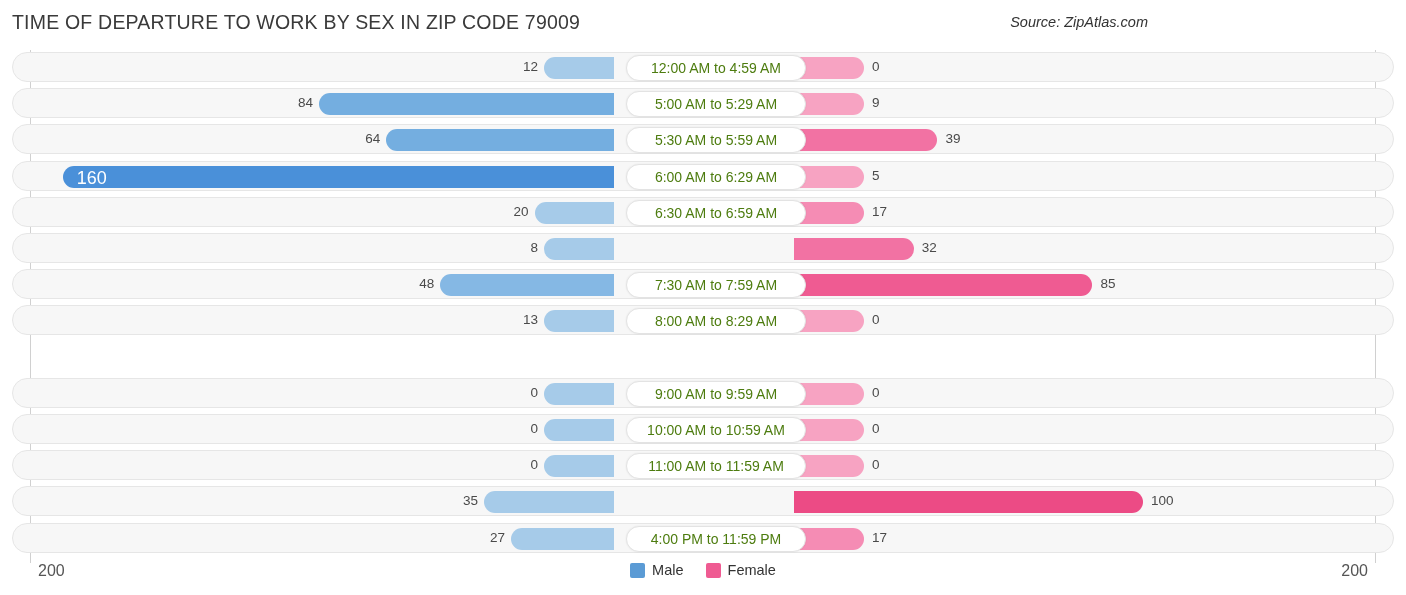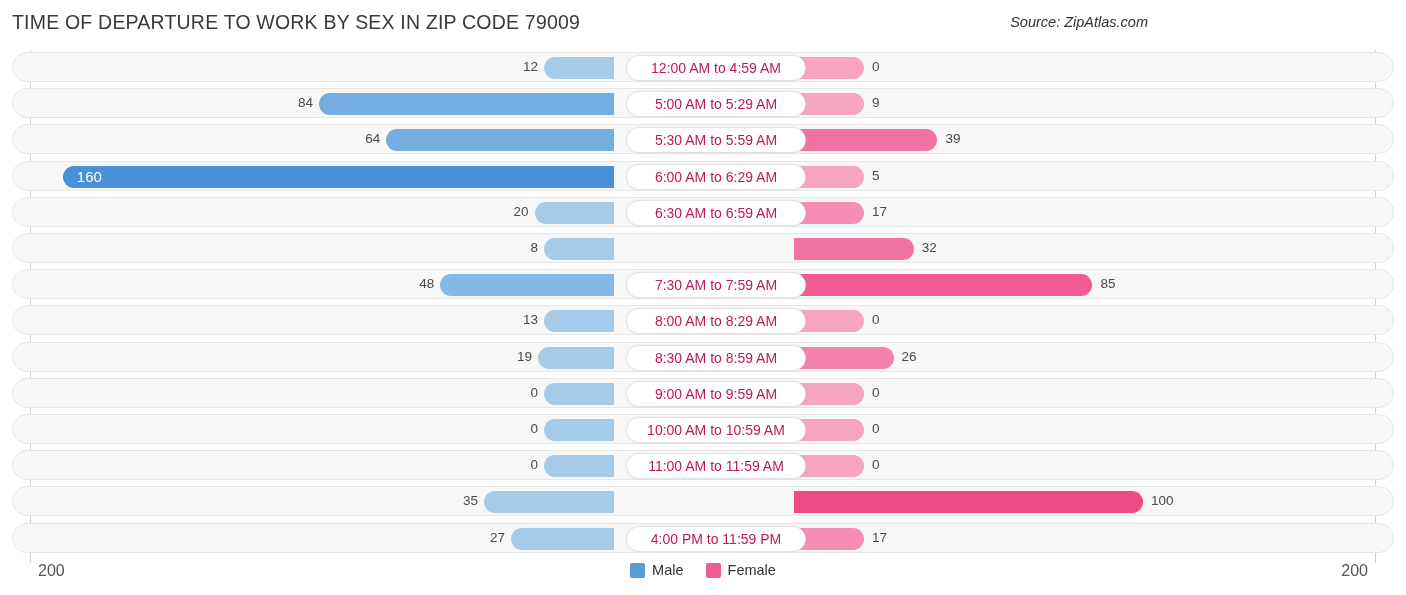--- a/index.html
+++ b/index.html
@@ -49,34 +49,34 @@
   .bar-male   { border-radius: 11px 0 0 11px; }
   .bar-female { border-radius: 0 11px 11px 0; }
 
   .val {
     position: absolute; top: 6px;
     font-size: 13.5px; color: #4a4a4a; white-space: nowrap;
   }
   .val-left  { text-align: right; }
   .val-right { text-align: left; }
   .val-inside {
-    color: #ffffff; font-size: 15px;
+    color: #ffffff; font-size: 18px;
   }
 
   .center-pill {
     position: absolute; top: 2px; height: 26px;
     left: 613px; width: 180px;
     background: #ffffff;
     border: 1px solid #e3e3e3;
     border-radius: 13px;
     display: flex; align-items: center; justify-content: center;
     box-shadow: 0 0 2px rgba(0,0,0,.07);
   }
   .center-pill span {
-    font-size: 14px; color: #be185d; white-space: nowrap;
+    font-size: 14px; color: #4d7c0f; white-space: nowrap;
   }
 
   
   .footer { position: absolute; left: 0; top: 552px; width: 1406px; height: 43px; }
   .tick {
     position: absolute; top: 10px;
     font-size: 16px; color: #555;
   }
   .tick-left  { left: 38px; }
   .tick-right { right: 38px; }
@@ -162,29 +162,20 @@
           <span>7:30 AM to 7:59 AM</span>
         </div>
       </div>
       <div class="row" style="top: 259.4px;">
         <div class="bar bar-male" style="left: 531px; width: 70px; background: rgb(166, 203, 233);"></div>
         <div class="val val-left" style="left: 485px; width: 40px;">13</div>
         <div class="bar bar-female" style="left: 781px; width: 70px; background: rgb(247, 163, 194);"></div>
         <div class="val val-right" style="left: 859px;">0</div>
         <div class="center-pill">
           <span>8:00 AM to 8:29 AM</span>
-        </div>
-      </div>
-      <div class="row" style="top: 295.6px;">
-        <div class="bar bar-male" style="left: 524.97px; width: 76.03px; background: rgb(166, 203, 233);"></div>
-        <div class="val val-left" style="left: 478.97px; width: 40px;">19</div>
-        <div class="bar bar-female" style="left: 781px; width: 99.62px; background: rgb(244, 129, 173);"></div>
-        <div class="val val-right" style="left: 888.62px;">26</div>
-        <div class="center-pill">
-          <span>8:30 AM to 8:59 AM</span>
         </div>
       </div>
       <div class="row" style="top: 331.8px;">
         <div class="bar bar-male" style="left: 531px; width: 70px; background: rgb(166, 203, 233);"></div>
         <div class="val val-left" style="left: 485px; width: 40px;">0</div>
         <div class="bar bar-female" style="left: 781px; width: 70px; background: rgb(247, 163, 194);"></div>
         <div class="val val-right" style="left: 859px;">0</div>
         <div class="center-pill">
           <span>9:00 AM to 9:59 AM</span>
         </div>

